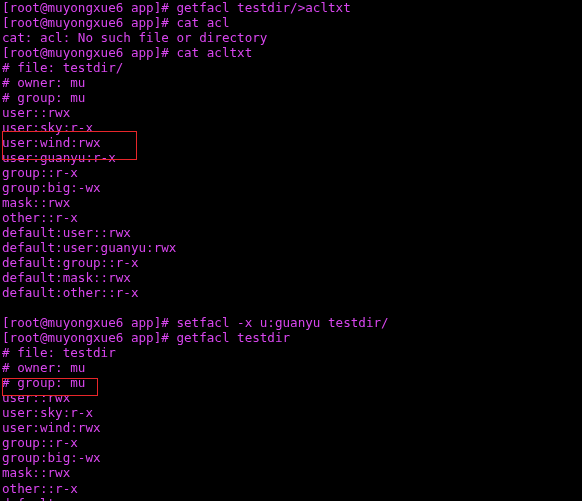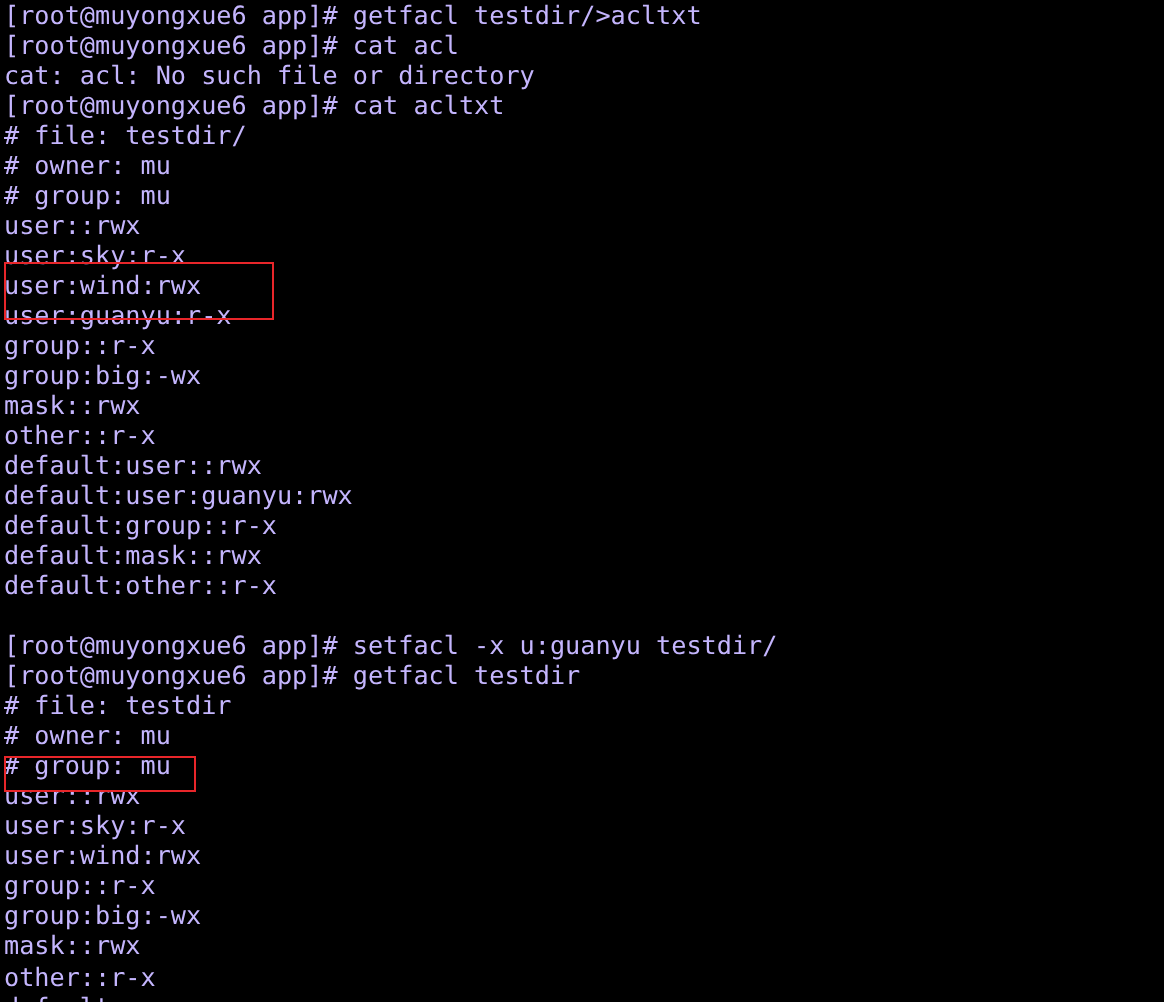--- a/index.html
+++ b/index.html
@@ -28,21 +28,21 @@
   #lines {
     position: absolute;
     left: 2px;
     top: 0px;
     white-space: pre;
   }
   .tline {
     height: 15.03px;
     white-space: pre;
     letter-spacing: 0px;
-    color: #c4b5fd;
+    color: #d946ef;
   }
   .tline.blank {
     color: transparent;
   }
   .hl-box {
     position: absolute;
     border: 1.5px solid #e8262a;
     box-sizing: border-box;
     pointer-events: none;
     background: transparent;

